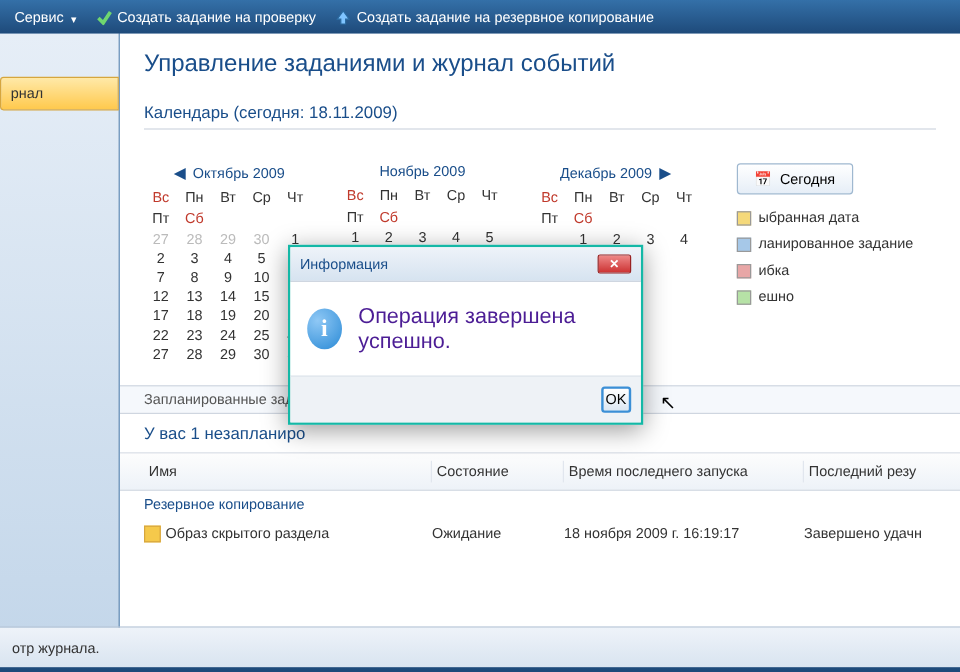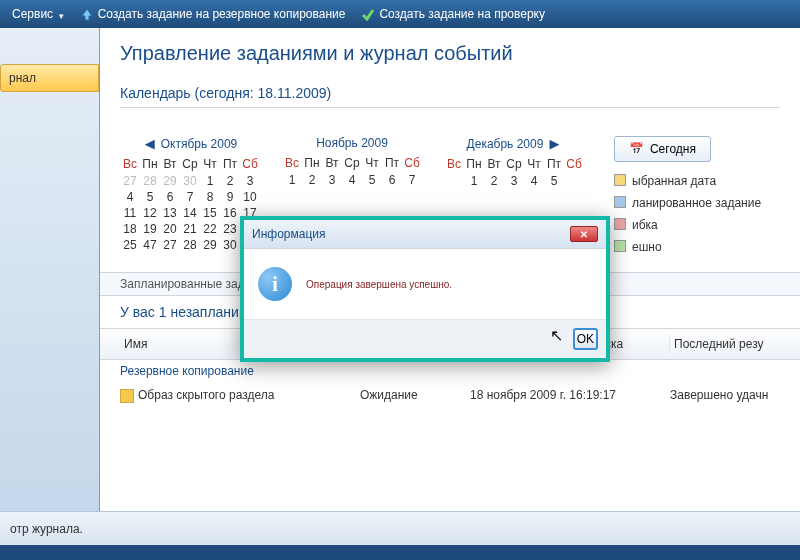--- a/index.html
+++ b/index.html
@@ -12,73 +12,73 @@
 .sidebar{width:100px;background:linear-gradient(#e6eef7,#c4d7ea);border-right:1px solid #7a9ec2}
 .side-tab{margin-top:36px;background:linear-gradient(#ffe9a8,#ffc94d);border:1px solid #d6a63e;padding:6px 8px;color:#333;cursor:pointer;border-radius:3px 0 0 3px}
 .main{flex:1;background:#fff;overflow:hidden;position:relative}
 .main-inner{padding:14px 20px 6px}
 h1{font-size:20px;font-weight:normal;color:#1a4e8a;margin-bottom:20px}
 .cal-head{color:#1a4e8a;font-size:14px;border-bottom:1px solid #cfd6e0;padding-bottom:6px;margin-bottom:28px}
 .cal-row{display:flex;gap:22px;align-items:flex-start}
 .cal{width:140px}
 .cal-title{display:flex;align-items:center;justify-content:center;color:#1a4e8a;font-size:12px;margin-bottom:4px;gap:4px}
 .cal-nav{color:#1a4e8a;cursor:pointer;font-size:13px;padding:0 2px;user-select:none}
-.dow,.days{display:grid;grid-template-columns:repeat(7,1fr);text-align:center;font-size:11px}
+.dow,.days{display:grid;grid-template-columns:repeat(5,1fr);text-align:center;font-size:11px}
 .dow span{color:#333;padding:2px 0}
 .dow .we{color:#c0392b}
 .days span{padding:1px 0;color:#333}
 .days .dim{color:#bbb}
 .right-panel{margin-left:8px}
 .btn-today{background:linear-gradient(#fff,#e6eef7);border:1px solid #9fb8d0;padding:5px 14px;border-radius:3px;display:flex;gap:6px;align-items:center;cursor:pointer;margin-bottom:12px}
 .legend{display:flex;flex-direction:column;gap:8px;color:#333}
-.leg-item{display:flex;gap:6px;align-items:flex-start}
+.leg-item{display:flex;gap:6px;align-items:flex-end}
 .leg-sw{width:12px;height:12px;border:1px solid #999}
 .tabs-bar{border:1px solid #cfd6e0;border-left:0;border-right:0;background:#f5f8fc;padding:4px 20px;color:#555;margin-top:12px}
 .sub-head{padding:8px 20px;color:#1a4e8a;font-size:14px;border-bottom:1px solid #cfd6e0}
 .tbl-head,.tbl-row{display:grid;grid-template-columns:240px 110px 200px 1fr;padding:6px 20px;font-size:12px}
 .tbl-head{background:linear-gradient(#fdfdfd,#edf2f8);border-bottom:1px solid #cfd6e0;color:#333}
 .tbl-head>div{border-right:1px solid #e1e6ee;padding:2px 4px}
 .tbl-head>div:last-child{border-right:0}
 .group-row{padding:4px 20px;color:#1a4e8a}
 .tbl-row{color:#333;align-items:center}
 .row-ico{width:14px;height:14px;background:#f5c94b;border:1px solid #d6a63e;display:inline-block;margin-right:4px;vertical-align:middle}
-.statusbar{position:absolute;left:0;right:0;bottom:15px;height:34px;background:linear-gradient(#eef3f9,#d9e4f0);border-top:1px solid #b6c6d8;display:flex;align-items:center;padding:12px 10px;color:#333}
-.dialog{position:absolute;top:216px;left:240px;width:370px;background:#f1f5f9;border:4px solid #14b8a6;box-shadow:0 4px 20px rgba(0,0,0,.4);z-index:50}
+.statusbar{position:absolute;left:0;right:0;bottom:4px;height:34px;background:linear-gradient(#eef3f9,#d9e4f0);border-top:1px solid #b6c6d8;display:flex;align-items:center;padding:12px 10px;color:#333}
+.dialog{position:absolute;top:204px;left:240px;width:296px;background:#f1f5f9;border:2px solid #14b8a6;box-shadow:0 4px 20px rgba(0,0,0,.4);z-index:50}
 .dlg-title{background:linear-gradient(#eef3f9,#d6e3f0);padding:6px 8px;color:#1a4e8a;font-size:14px;display:flex;justify-content:space-between;align-items:center;border-bottom:1px solid #cfd6e0}
 .dlg-close{width:28px;height:16px;background:linear-gradient(#e88,#c33);border:1px solid #922;border-radius:2px;color:#fff;display:flex;align-items:center;justify-content:center;font-size:10px;cursor:pointer;font-weight:bold}
 .dlg-body{padding:18px 14px;display:flex;gap:14px;align-items:center;background:#fff}
 .info-ico{width:34px;height:34px;border-radius:50%;background:radial-gradient(circle at 30% 30%,#8fc8f5,#2a8ad6);display:flex;align-items:center;justify-content:center;color:#fff;font-weight:bold;font-size:20px;font-family:Georgia,serif}
-.dlg-msg{color:#7f1d1d;font-size:10px}
+.dlg-msg{color:#4c1d95;font-size:18px}
 .dlg-foot{padding:8px;display:flex;justify-content:flex-end;background:#eef2f6;border-top:1px solid #dfe5ec;position:relative}
 .dlg-btn{background:linear-gradient(#fff,#dce7f2);border:2px solid #3b8fd6;padding:2px 2px;border-radius:3px;cursor:pointer;font-size:12px}
 .cursor{position:absolute;top:326px;left:550px;font-size:16px;color:#000;z-index:60;pointer-events:none}
 </style>
 </head>
 <body>
 
 <div class="toolbar">
   <div class="tb-item">
     <span>Сервис</span>
       <span class="arrow-dn">▾</span>
+  </div>
+  <div class="tb-item">
+    <span class="tb-ico">
+        <svg width="14" height="14">
+          <polyline points="2,8 6,12 12,3" fill="none" stroke="#6fd66f" stroke-width="3"></polyline>
+        </svg>
+      </span>
+    <span>Создать задание на проверку</span>
   </div>
   <div class="tb-item">
     <span class="tb-ico">
         <svg width="14" height="14">
           <polygon points="7,2 12,9 9,9 9,13 5,13 5,9 2,9" fill="#7fc4ff" stroke="#2a6aa0"></polygon>
         </svg>
       </span>
     <span>Создать задание на резервное копирование</span>
-  </div>
-  <div class="tb-item">
-    <span class="tb-ico">
-        <svg width="14" height="14">
-          <polyline points="2,8 6,12 12,3" fill="none" stroke="#6fd66f" stroke-width="3"></polyline>
-        </svg>
-      </span>
-    <span>Создать задание на проверку</span>
   </div>
 </div>
 
 <div class="workspace">
   <div class="sidebar">
     <div class="side-tab">рнал</div>
   </div>
   <div class="main">
     <div class="main-inner">
       <h1>Управление заданиями и журнал событий</h1>

